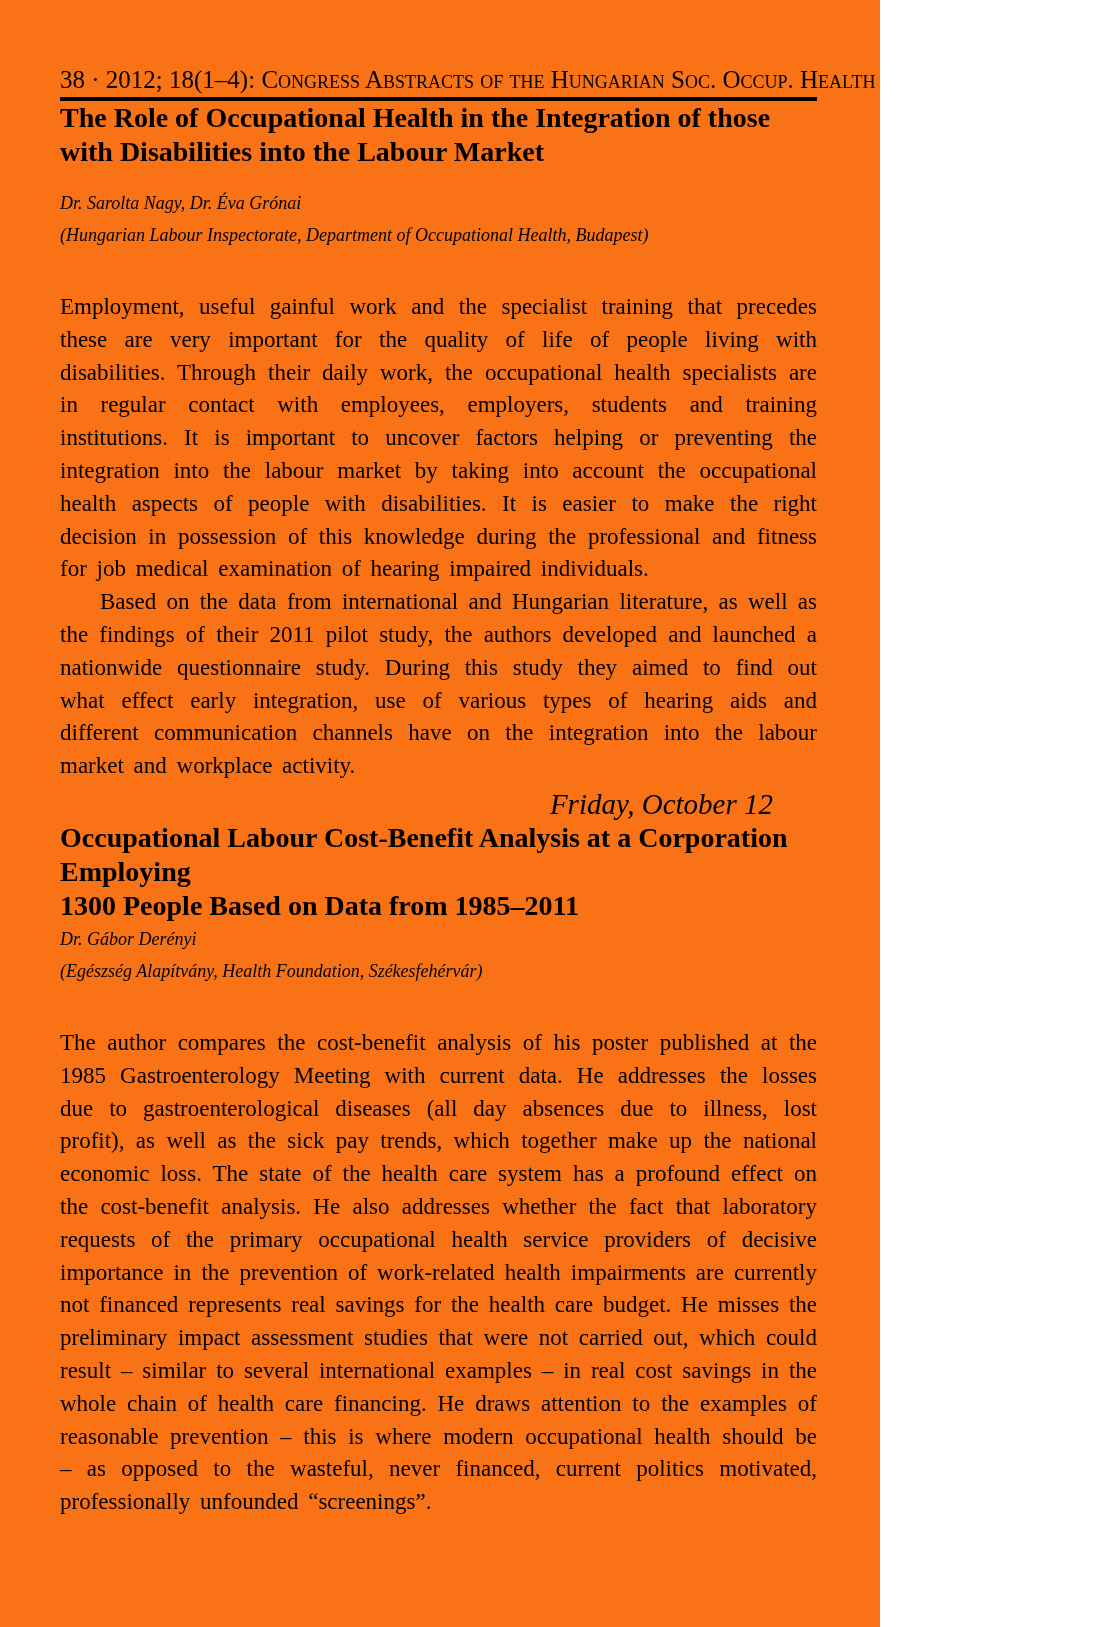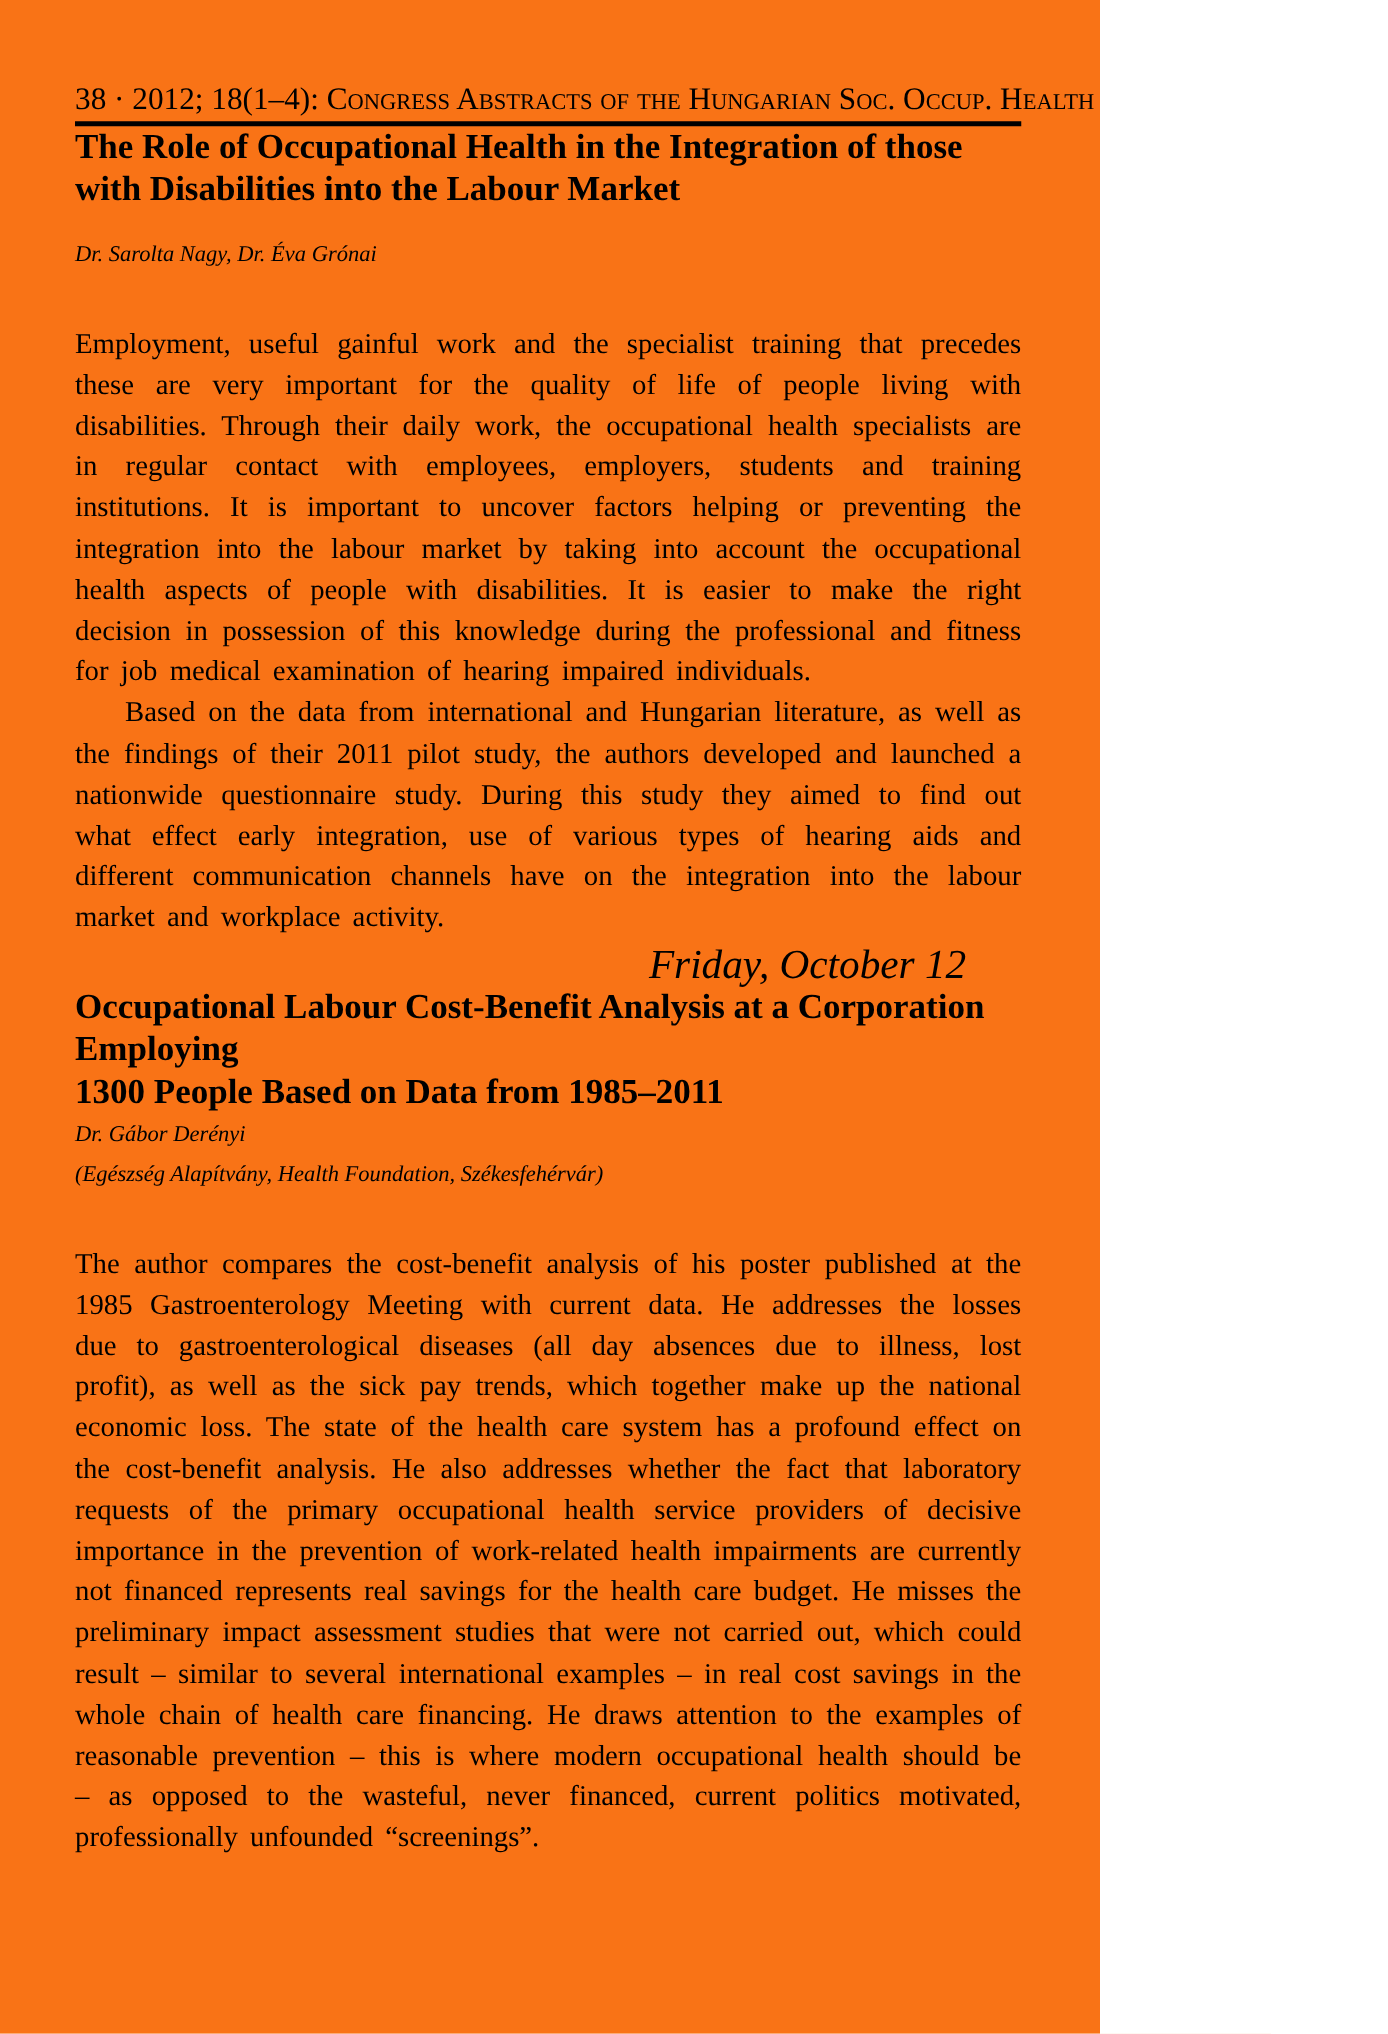--- a/index.html
+++ b/index.html
@@ -46,21 +46,21 @@
   p.body-par {
     font-size: 23px;
     line-height: 32.8px;
     text-align: justify;
     word-spacing: 4px;
     margin: 0;
   }
   p.body-par.indent { text-indent: 40px; }
   .session-date {
     font-style: italic;
-    font-size: 33px;
+    font-size: 29px;
     line-height: 33px;
     text-align: right;
     padding-right: 44px;
     margin: 68px 0 0 0;
   }
 </style>
 </head>
 <body>
 
 <div class="page">
@@ -69,20 +69,21 @@
     <span>38 · 2012; 18(1–4): </span><span class="smallcaps">Congress Abstracts of the Hungarian Soc. Occup. Health and Med.</span>
   </header>
 
   <section>
     <h1 class="title title-1">
       <span class="tline">The Role of Occupational Health in the Integration of those</span>
       <span class="tline">with Disabilities into the Labour Market</span>
     </h1>
     <p class="byline byline-1">
       <span class="bline">Dr. Sarolta Nagy, Dr. Éva Grónai</span>
+      <span class="bline">(Hungarian Labour Inspectorate, Department of Occupational Health, Budapest)</span>
     </p>
     <div class="abstract-body abstract-body-1">
       <p class="body-par">Employment, useful gainful work and the specialist training that precedes these are very important for the quality of life of people living with disabilities. Through their daily work, the occupational health specialists are in regular contact with employees, employers, students and training institutions. It is important to uncover factors helping or preventing the integration into the labour market by taking into account the occupational health aspects of people with disabilities. It is easier to make the right decision in possession of this knowledge during the professional and fitness for job medical examination of hearing impaired individuals.</p>
       <p class="body-par indent">Based on the data from international and Hungarian literature, as well as the findings of their 2011 pilot study, the authors developed and launched a nationwide questionnaire study. During this study they aimed to find out what effect early integration, use of various types of hearing aids and different communication channels have on the integration into the labour market and workplace activity.</p>
     </div>
   </section>
 
   <p class="session-date">Friday, October 12</p>
 
   <section>

